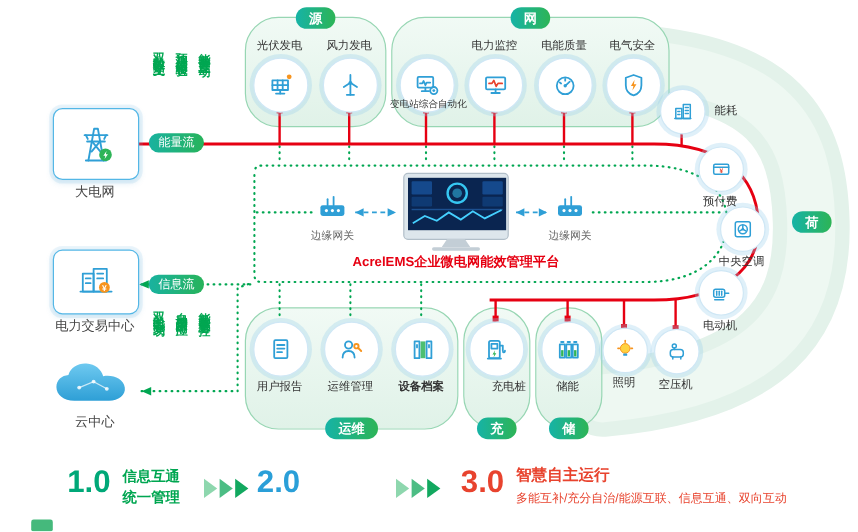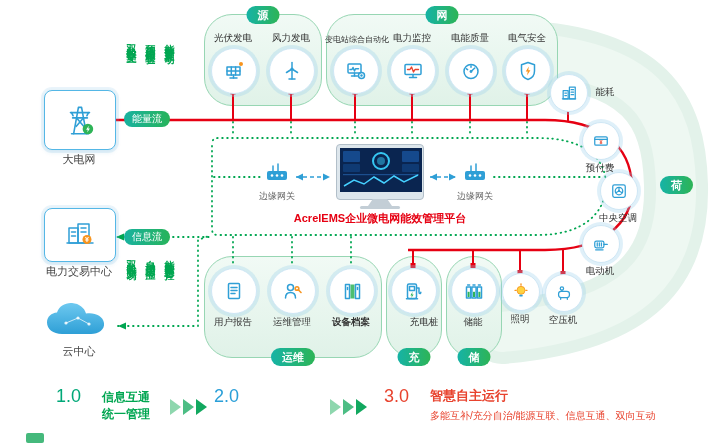--- a/index.html
+++ b/index.html
@@ -24,21 +24,21 @@
   .pill-t{top:0;left:50%;transform:translate(-50%,-50%);}
   .pill-b{bottom:0;left:50%;transform:translate(-50%,50%);}
   .flowpill{position:absolute;background:linear-gradient(90deg,#19b2a0,#27b35a);color:#fff;
             font-size:10px;padding:1px 8px;border-radius:8px;z-index:6;white-space:nowrap;}
   .node{position:absolute;width:44px;height:44px;border-radius:50%;background:#fff;
         border:1px solid #cfe7f5;box-shadow:0 0 0 3px rgba(150,205,235,.30);
         display:flex;align-items:center;justify-content:center;z-index:4;}
   .node.sm{width:36px;height:36px;}
   .lbl{position:absolute;font-size:9.5px;color:#333;text-align:center;z-index:5;white-space:nowrap;}
   .lbl.big{font-size:11px;color:#444;}
-  .lbl.tiny{font-size:8px;}
+  .lbl.tiny{font-size:8px;margin-top:47px;}
   .lbl.gw{font-size:9px;color:#666;}
   .vcol{position:absolute;display:flex;gap:5px;z-index:5;}
   .vtext{writing-mode:vertical-rl;text-orientation:upright;font-size:10px;font-weight:bold;
          color:#00a651;letter-spacing:2px;}
   
   svg .s{stroke:#2f9fd6;stroke-width:1.5;fill:none;stroke-linecap:round;stroke-linejoin:round;}
   svg .sr{stroke:#e8432e;stroke-width:1.4;fill:none;stroke-linecap:round;stroke-linejoin:round;}
   svg .so{stroke:#f7941e;stroke-width:1.6;fill:none;stroke-linecap:round;}
   svg .ft{fill:#2f9fd6;stroke:none;}
   svg .fo{fill:#f7941e;stroke:none;}
@@ -46,21 +46,21 @@
   svg .fy{fill:#ffd23f;stroke:#f7941e;stroke-width:1;}
   
   .monitor{position:absolute;left:336px;top:144px;width:88px;height:56px;background:#dde6ec;
            border:1px solid #b2bfc9;border-radius:4px;padding:3px;box-sizing:border-box;z-index:5;}
   .stand{position:absolute;left:368px;top:199px;width:24px;height:7px;background:#c3ced6;
          clip-path:polygon(20% 0,80% 0,100% 100%,0 100%);z-index:5;}
   .standbase{position:absolute;left:360px;top:206px;width:40px;height:3px;background:#c3ced6;border-radius:2px;z-index:5;}
   .ptitle{position:absolute;left:255px;top:211px;width:250px;text-align:center;color:#e60012;
           font-size:11px;font-weight:bold;z-index:6;white-space:nowrap;}
   
-  .ver{position:absolute;font-size:18px;font-weight:normal;z-index:5;}
+  .ver{position:absolute;font-size:26px;font-weight:bold;z-index:5;}
   .vlines{position:absolute;font-size:12px;font-weight:bold;line-height:17px;z-index:5;white-space:nowrap;}
   .chevs{position:absolute;display:flex;align-items:center;z-index:5;}
   .chev{width:0;height:0;border-top:8px solid transparent;border-bottom:8px solid transparent;margin-right:2px;}
   .c1{border-left:11px solid #8ed7ae;}
   .c2{border-left:11px solid #4cbd84;}
   .c3{border-left:11px solid #12a85f;}
 </style>
 </head>
 <body>
 

